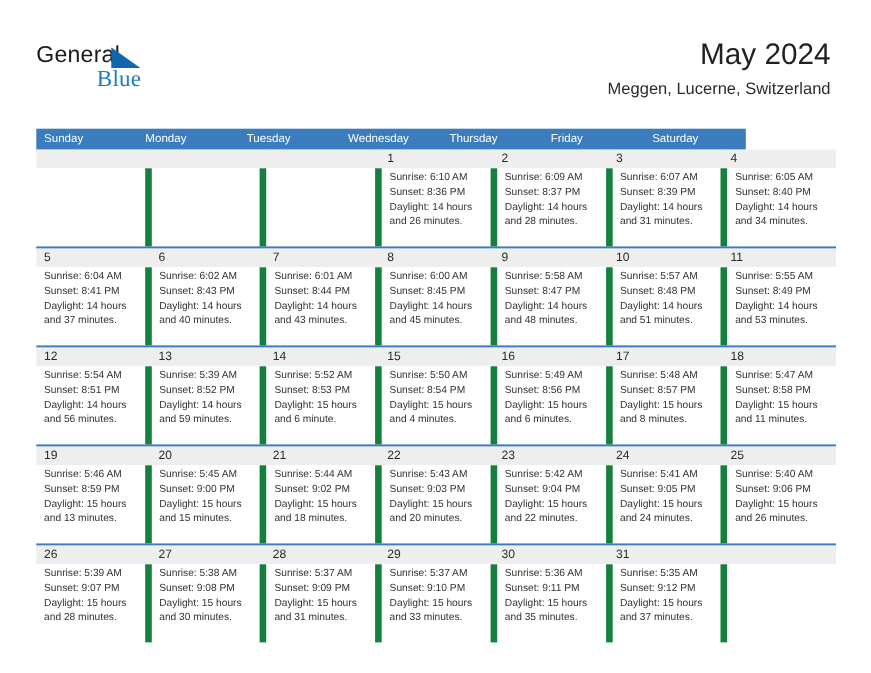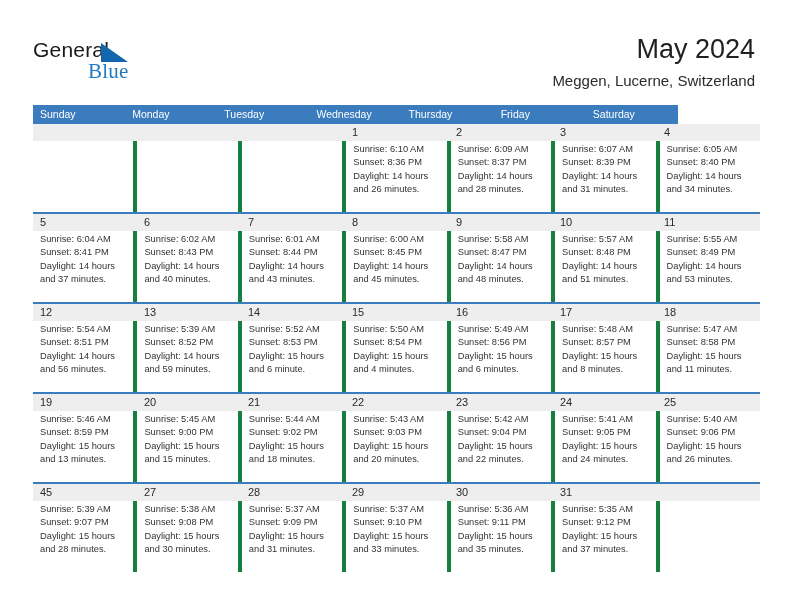--- a/index.html
+++ b/index.html
@@ -92,20 +92,21 @@
     position: absolute;
     left: 33px;
     top: 105px;
     width: 727px;
   }
   .dow-row {
     display: flex;
     width: 645px;
     height: 19px;
     background: #3a7cbe;
+    margin-top: 12px;
   }
   .dow {
     flex: 1 1 0;
     font-size: 10.5px;
     color: #ffffff;
     line-height: 19px;
     padding-left: 7px;
     box-sizing: border-box;
     white-space: nowrap;
   }
@@ -136,21 +137,21 @@
     font-size: 11px;
     line-height: 17px;
     color: #2a2a2a;
     border-right: 1px solid #eeeeee;
   }
   .cell-num:last-child { border-right: none; }
   .cell-body {
     flex: 1 1 0;
     box-sizing: border-box;
     padding: 2px 5px 0 7px;
-    border-right: 4px solid #15803d;
+    border-right: 6px solid #15803d;
   }
   .cell-body:last-child { border-right: none; }
   .line {
     font-size: 9.3px;
     line-height: 13.4px;
     color: #333333;
     white-space: nowrap;
   }
 </style>
 </head>
@@ -388,21 +389,21 @@
             <div class="cell-body">
               <div class="line">Sunrise: 5:40 AM</div>
               <div class="line">Sunset: 9:06 PM</div>
               <div class="line">Daylight: 15 hours</div>
               <div class="line">and 26 minutes.</div>
             </div>
           </div>
         </div>
         <div class="week">
           <div class="week-nums">
-            <div class="cell-num">45</div>
+            <div class="cell-num">26</div>
             <div class="cell-num">27</div>
             <div class="cell-num">28</div>
             <div class="cell-num">29</div>
             <div class="cell-num">30</div>
             <div class="cell-num">31</div>
             <div class="cell-num"></div>
           </div>
           <div class="week-body">
             <div class="cell-body">
               <div class="line">Sunrise: 5:39 AM</div>

